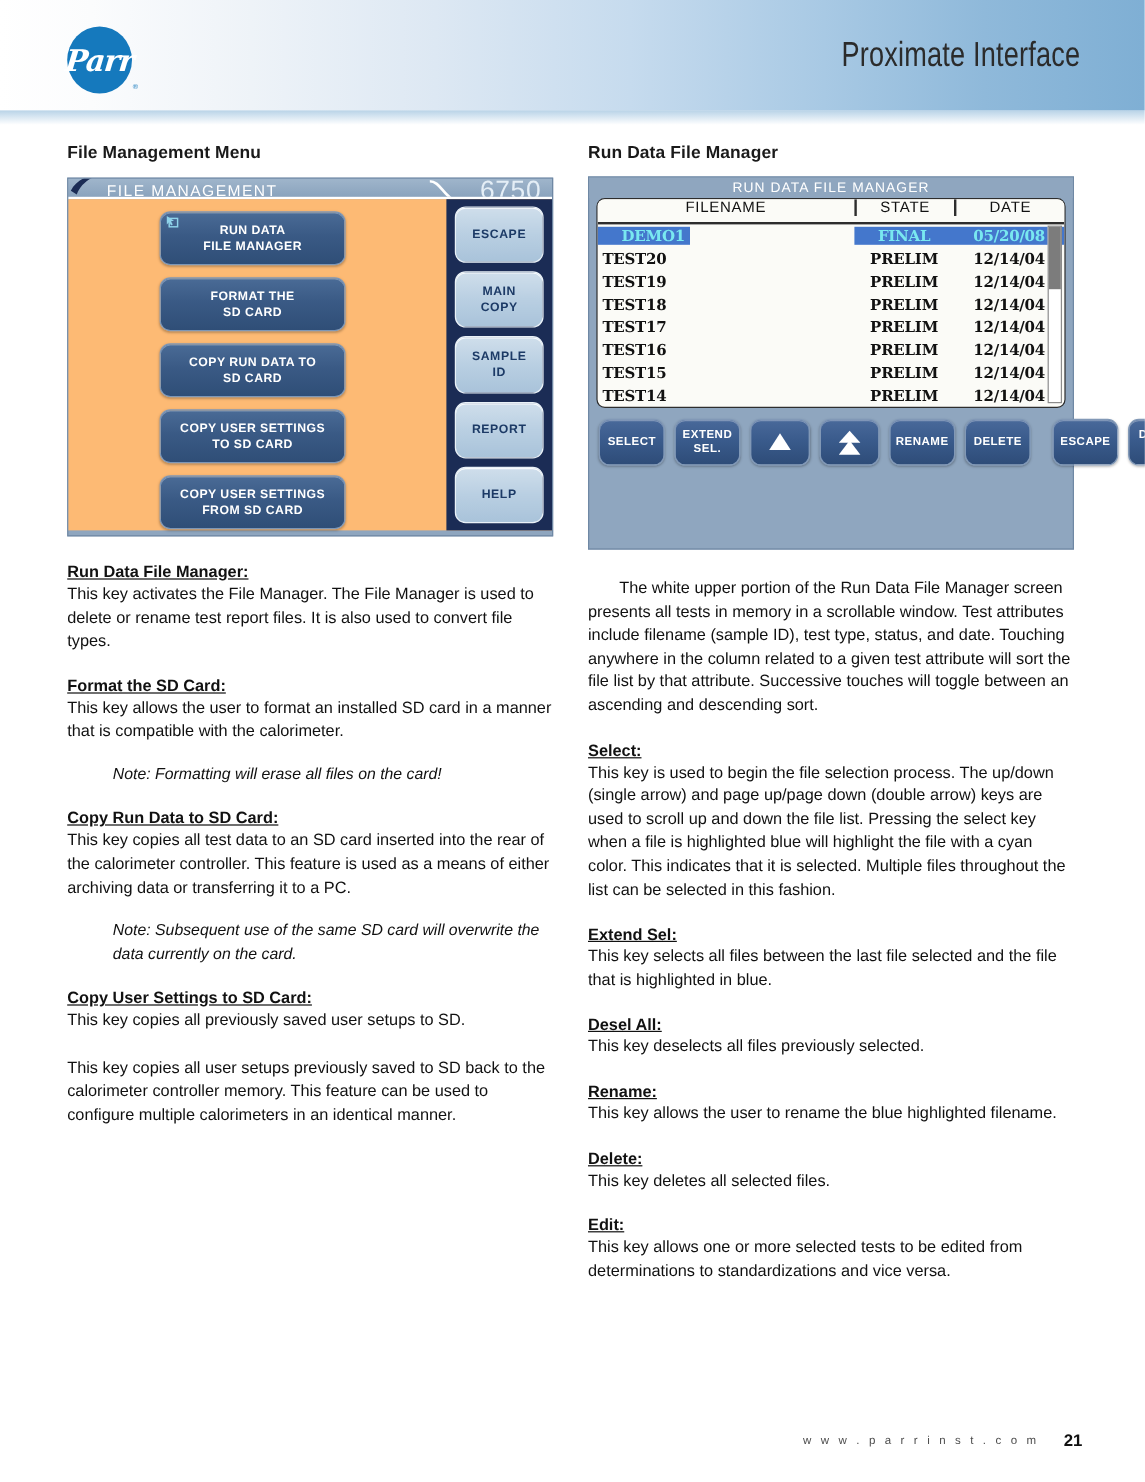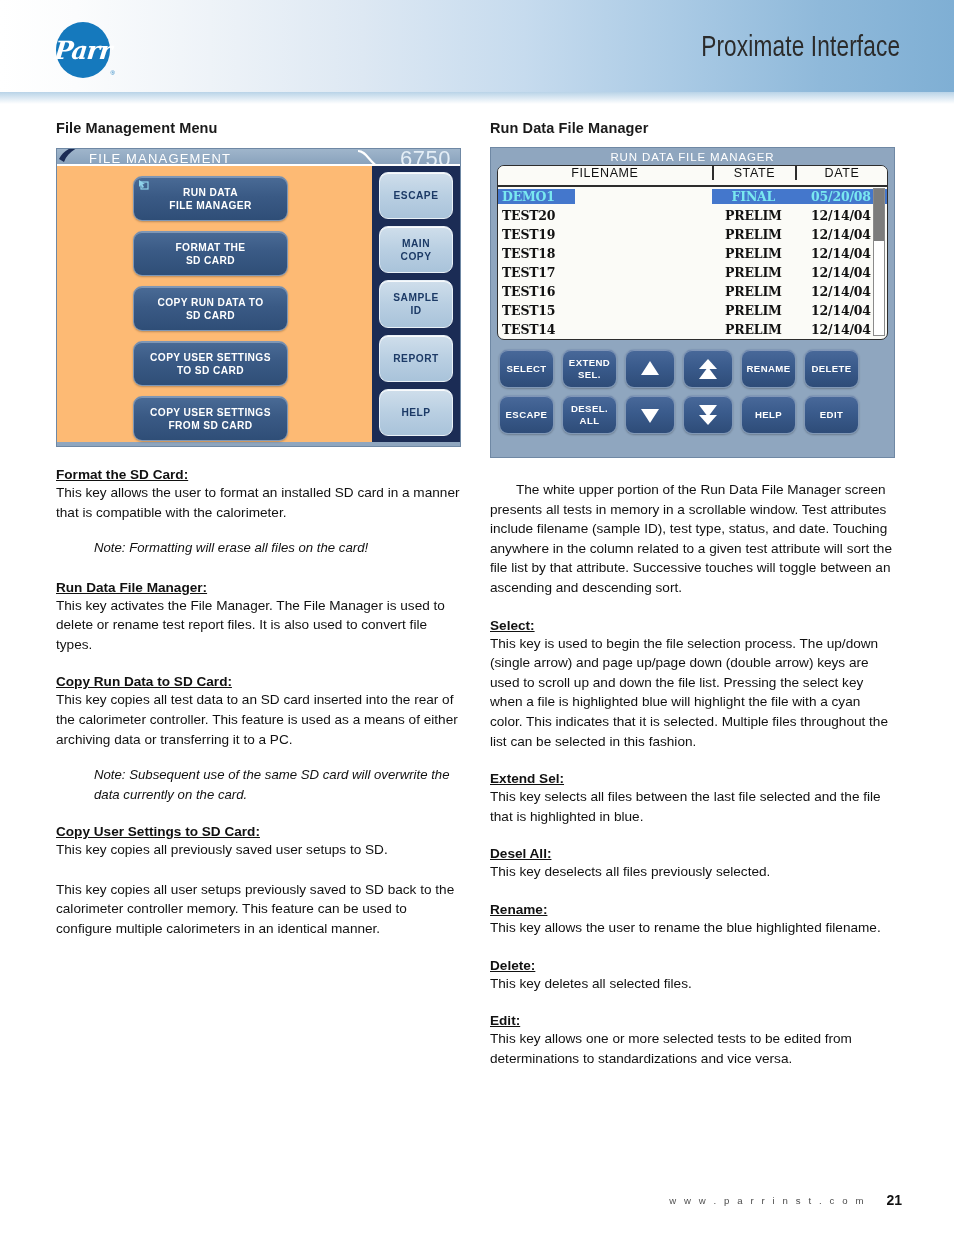--- a/index.html
+++ b/index.html
@@ -251,39 +251,39 @@
   }
   .rd-row .c-name  { width: 216px; padding-left: 4px; }
   .rd-row .c-state { width: 84px; text-align: center; }
   .rd-row .c-date  { width: 93px; text-align: center; }
   .rd-row.selected .c-name,
   .rd-row.selected .c-state,
   .rd-row.selected .c-date {
     background: #4477cc;
     color: #79e8f0;
   }
-  .rd-row.selected .c-name { width: 78px; padding-left: 4px; }
+  .rd-row.selected .c-name { width: 78px; padding-left: 20px; }
   .rd-row.selected .c-pad  { width: 138px; }
   .rd-scroll {
     position: absolute;
     right: 2px; top: 22px;
     width: 12px; height: 148px;
     background: #ffffff;
     border: 1px solid #8b8b8b;
   }
   .rd-thumb {
     width: 100%;
     height: 52px;
     background: #7c7c7c;
   }
   .rd-keys {
     padding: 9px 8px 9px 8px;
     display: flex;
-    flex-direction: column;
-    gap: 7px;
+    flex-direction: row;
+    gap: 18px;
   }
   .rd-keyrow { display: flex; gap: 8px; }
   .rd-key {
     width: 55px;
     height: 39px;
     border-radius: 9px;
     background: linear-gradient(to bottom, #49699a 0%, #3a5b8c 45%, #2e4c78 100%);
     border: 1px solid #8198b6;
     box-shadow: inset 0 1px 0 rgba(255,255,255,0.30), 0 1px 2px rgba(0,0,0,0.25);
     color: #ffffff;
@@ -443,29 +443,29 @@
         </div>
         <div class="fm-sidebtn">
           <span>
             <span>HELP</span>
           </span>
         </div>
       </div>
     </div>
   </div>
 
+  <div class="body-block" style="margin-top:22px;">
+    <div class="term"><u>Run Data File Manager:</u></div>
+    <p class="para">This key activates the File Manager.  The File Manager is used to delete or rename test report files. It is also used to convert file types.</p>
+  </div>
+
   <div class="body-block">
     <div class="term"><u>Format the SD Card:</u></div>
     <p class="para">This key allows the user to format an installed SD card in a manner that is compatible with the calorimeter.</p>
     <p class="note">Note: Formatting will erase all files on the card!</p>
-  </div>
-
-  <div class="body-block" style="margin-top:22px;">
-    <div class="term"><u>Run Data File Manager:</u></div>
-    <p class="para">This key activates the File Manager.  The File Manager is used to delete or rename test report files. It is also used to convert file types.</p>
   </div>
 
   <div class="body-block">
     <div class="term"><u>Copy Run Data to SD Card:</u></div>
     <p class="para">This key copies all test data to an SD card inserted into the rear of the calorimeter controller.  This feature is used as a means of either archiving data or transferring it to a PC.</p>
     <p class="note">Note: Subsequent use of the same SD card will overwrite the data currently on the card.</p>
   </div>
 
   <div class="body-block">
     <div class="term"><u>Copy User Settings to SD Card:</u></div>

